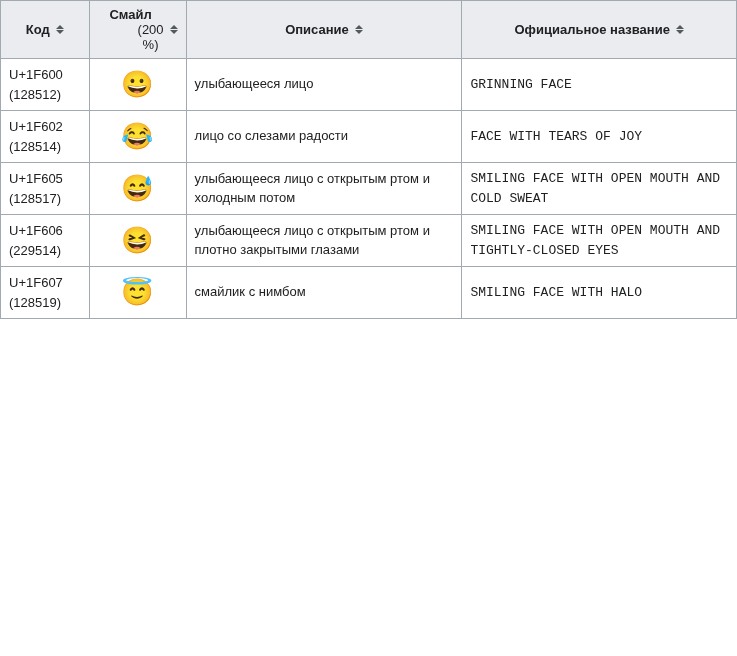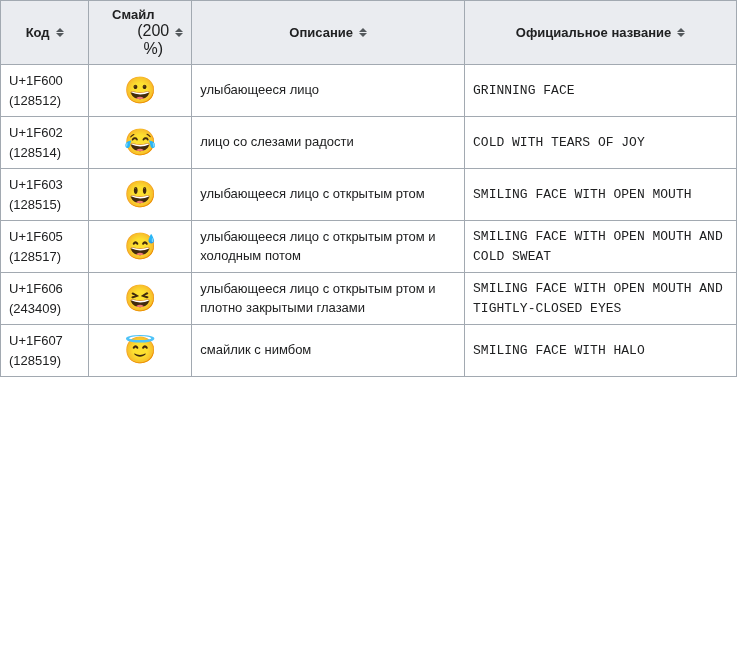--- a/index.html
+++ b/index.html
@@ -28,21 +28,21 @@
   }
   .th-inner {
     display: flex;
     align-items: center;
     justify-content: center;
     gap: 6px;
   }
   .th-label { text-align: center; }
   .sub {
     font-weight: normal;
-    font-size: 16px;
+    font-size: 13px;
     display: block;
     margin-left: 40px;
   }
   .sort-icon {
     display: inline-flex;
     flex-direction: column;
     gap: 1px;
   }
   .tri {
     width: 0; height: 0;
@@ -117,36 +117,30 @@
       <tr>
         <td class="code-cell"><span>U+1F600</span><br><span>(128512)</span></td>
         <td class="emoji-cell"><span>😀</span></td>
         <td class="desc-cell">улыбающееся лицо</td>
         <td class="name-cell">GRINNING FACE</td>
       </tr>
       <tr>
         <td class="code-cell"><span>U+1F602</span><br><span>(128514)</span></td>
         <td class="emoji-cell"><span>😂</span></td>
         <td class="desc-cell">лицо со слезами радости</td>
-        <td class="name-cell">COLD WITH TEARS OF JOY</td>
-      </tr>
-      <tr>
-        <td class="code-cell"><span>U+1F603</span><br><span>(128515)</span></td>
-        <td class="emoji-cell"><span>😃</span></td>
-        <td class="desc-cell">улыбающееся лицо с открытым ртом</td>
-        <td class="name-cell">SMILING FACE WITH OPEN MOUTH</td>
+        <td class="name-cell">FACE WITH TEARS OF JOY</td>
       </tr>
       <tr>
         <td class="code-cell"><span>U+1F605</span><br><span>(128517)</span></td>
         <td class="emoji-cell"><span>😅</span></td>
         <td class="desc-cell">улыбающееся лицо с открытым ртом и холодным потом</td>
         <td class="name-cell">SMILING FACE WITH OPEN MOUTH AND COLD SWEAT</td>
       </tr>
       <tr>
-        <td class="code-cell"><span>U+1F606</span><br><span>(243409)</span></td>
+        <td class="code-cell"><span>U+1F606</span><br><span>(229514)</span></td>
         <td class="emoji-cell"><span>😆</span></td>
         <td class="desc-cell">улыбающееся лицо с открытым ртом и плотно закрытыми глазами</td>
         <td class="name-cell">SMILING FACE WITH OPEN MOUTH AND TIGHTLY-CLOSED EYES</td>
       </tr>
       <tr>
         <td class="code-cell"><span>U+1F607</span><br><span>(128519)</span></td>
         <td class="emoji-cell"><span>😇</span></td>
         <td class="desc-cell">смайлик с нимбом</td>
         <td class="name-cell">SMILING FACE WITH HALO</td>
       </tr>

